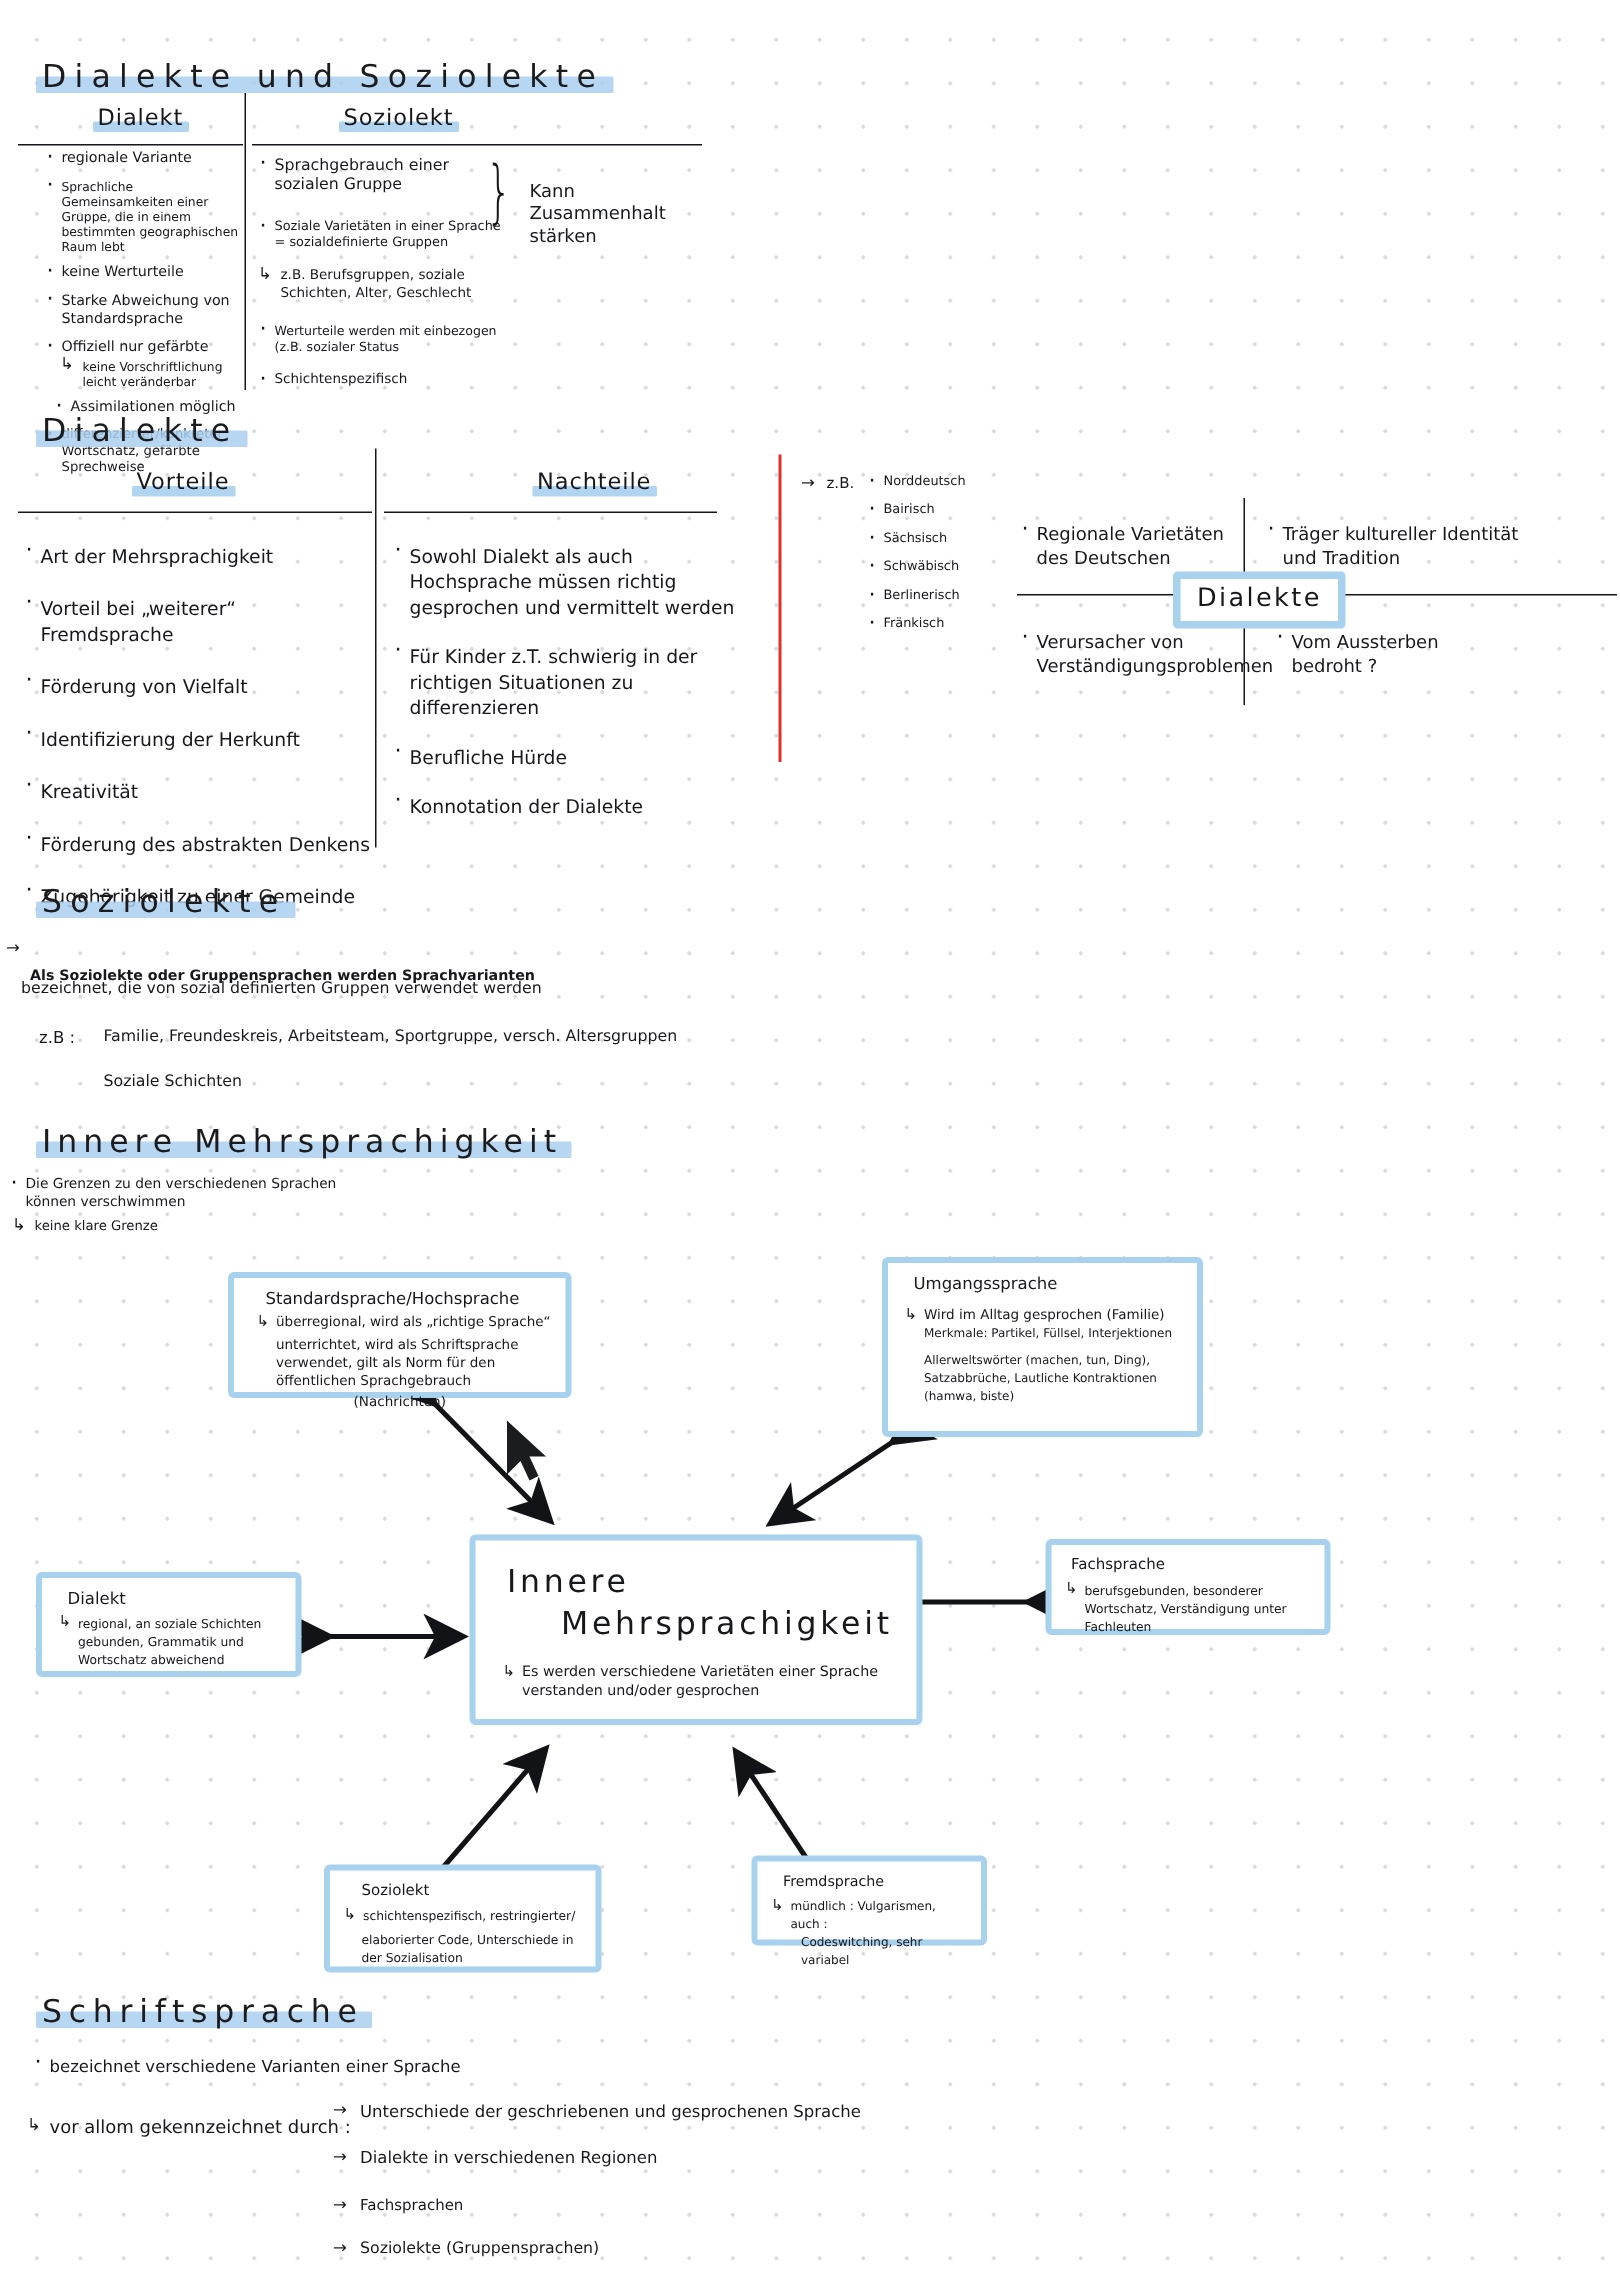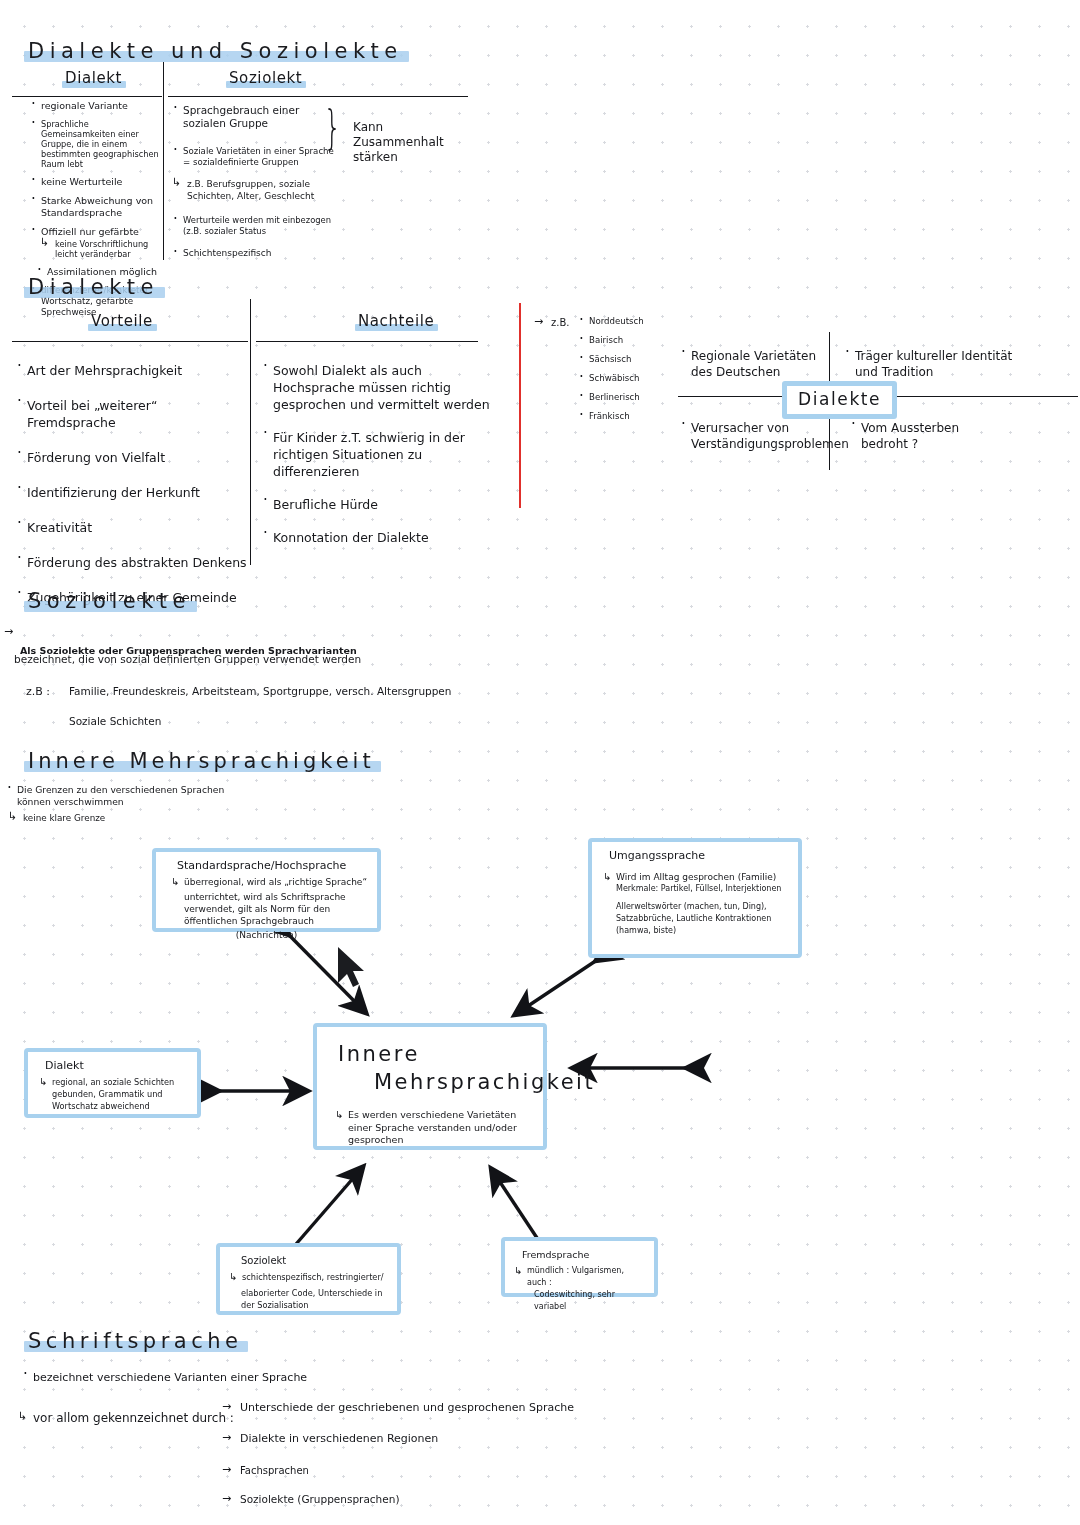--- a/index.html
+++ b/index.html
@@ -227,31 +227,35 @@
     <div class="d" style="text-align:center;margin-top:2px;">(Nachrichten)</div>
   </div>
 
   <div class="mbox" style="left:588px;top:838px;width:214px;height:120px;">
     <div class="t" style="margin-left:8px;margin-bottom:8px;">Umgangssprache</div>
     <div class="d lead" style="margin-left:2px;">Wird im Alltag gesprochen (Familie)</div>
     <div class="d" style="margin-left:15px;font-size:8px;">Merkmale: Partikel, Füllsel, Interjektionen</div>
     <div class="d" style="margin-left:15px;margin-top:6px;font-size:8px;">Allerweltswörter (machen, tun, Ding), Satzabbrüche, Lautliche Kontraktionen (hamwa, biste)</div>
   </div>
 
-  <div class="mbox" id="center-node" style="left:313px;top:1023px;width:234px;height:127px;">
+  <div class="mbox" id="center-node" style="left:313px;top:1023px;width:302px;height:127px;">
     <div class="c1">Innere</div><br>
     <div class="c2">Mehrsprachigkeit</div>
     <div class="cd lead">Es werden verschiedene Varietäten einer Sprache verstanden und/oder gesprochen</div>
   </div>
 
   <div class="mbox" style="left:24px;top:1048px;width:177px;height:70px;">
     <div class="t" style="margin-left:8px;">Dialekt</div>
     <div class="d lead" style="margin-left:2px;font-size:8.2px;">regional, an soziale Schichten gebunden, Grammatik und Wortschatz abweichend</div>
   </div>
 
+  <div class="mbox" style="left:697px;top:1026px;width:190px;height:64px;">
+    <div class="t" style="margin-left:4px;font-size:10px;">Fachsprache</div>
+    <div class="d lead" style="font-size:8.2px;">berufsgebunden, besonderer Wortschatz, Verständigung unter Fachleuten</div>
+  </div>
 
   <div class="mbox" style="left:216px;top:1243px;width:185px;height:72px;">
     <div class="t" style="margin-left:12px;font-size:10px;">Soziolekt</div>
     <div class="d lead" style="font-size:8.2px;">schichtenspezifisch, restringierter/</div>
     <div class="d" style="margin-left:12px;margin-top:4px;font-size:8.2px;">elaborierter Code, Unterschiede in der Sozialisation</div>
   </div>
 
   <div class="mbox" style="left:501px;top:1237px;width:157px;height:60px;">
     <div class="t" style="margin-left:8px;font-size:9.5px;">Fremdsprache</div>
     <div class="d lead" style="font-size:8px;">mündlich : Vulgarismen, auch :</div>

